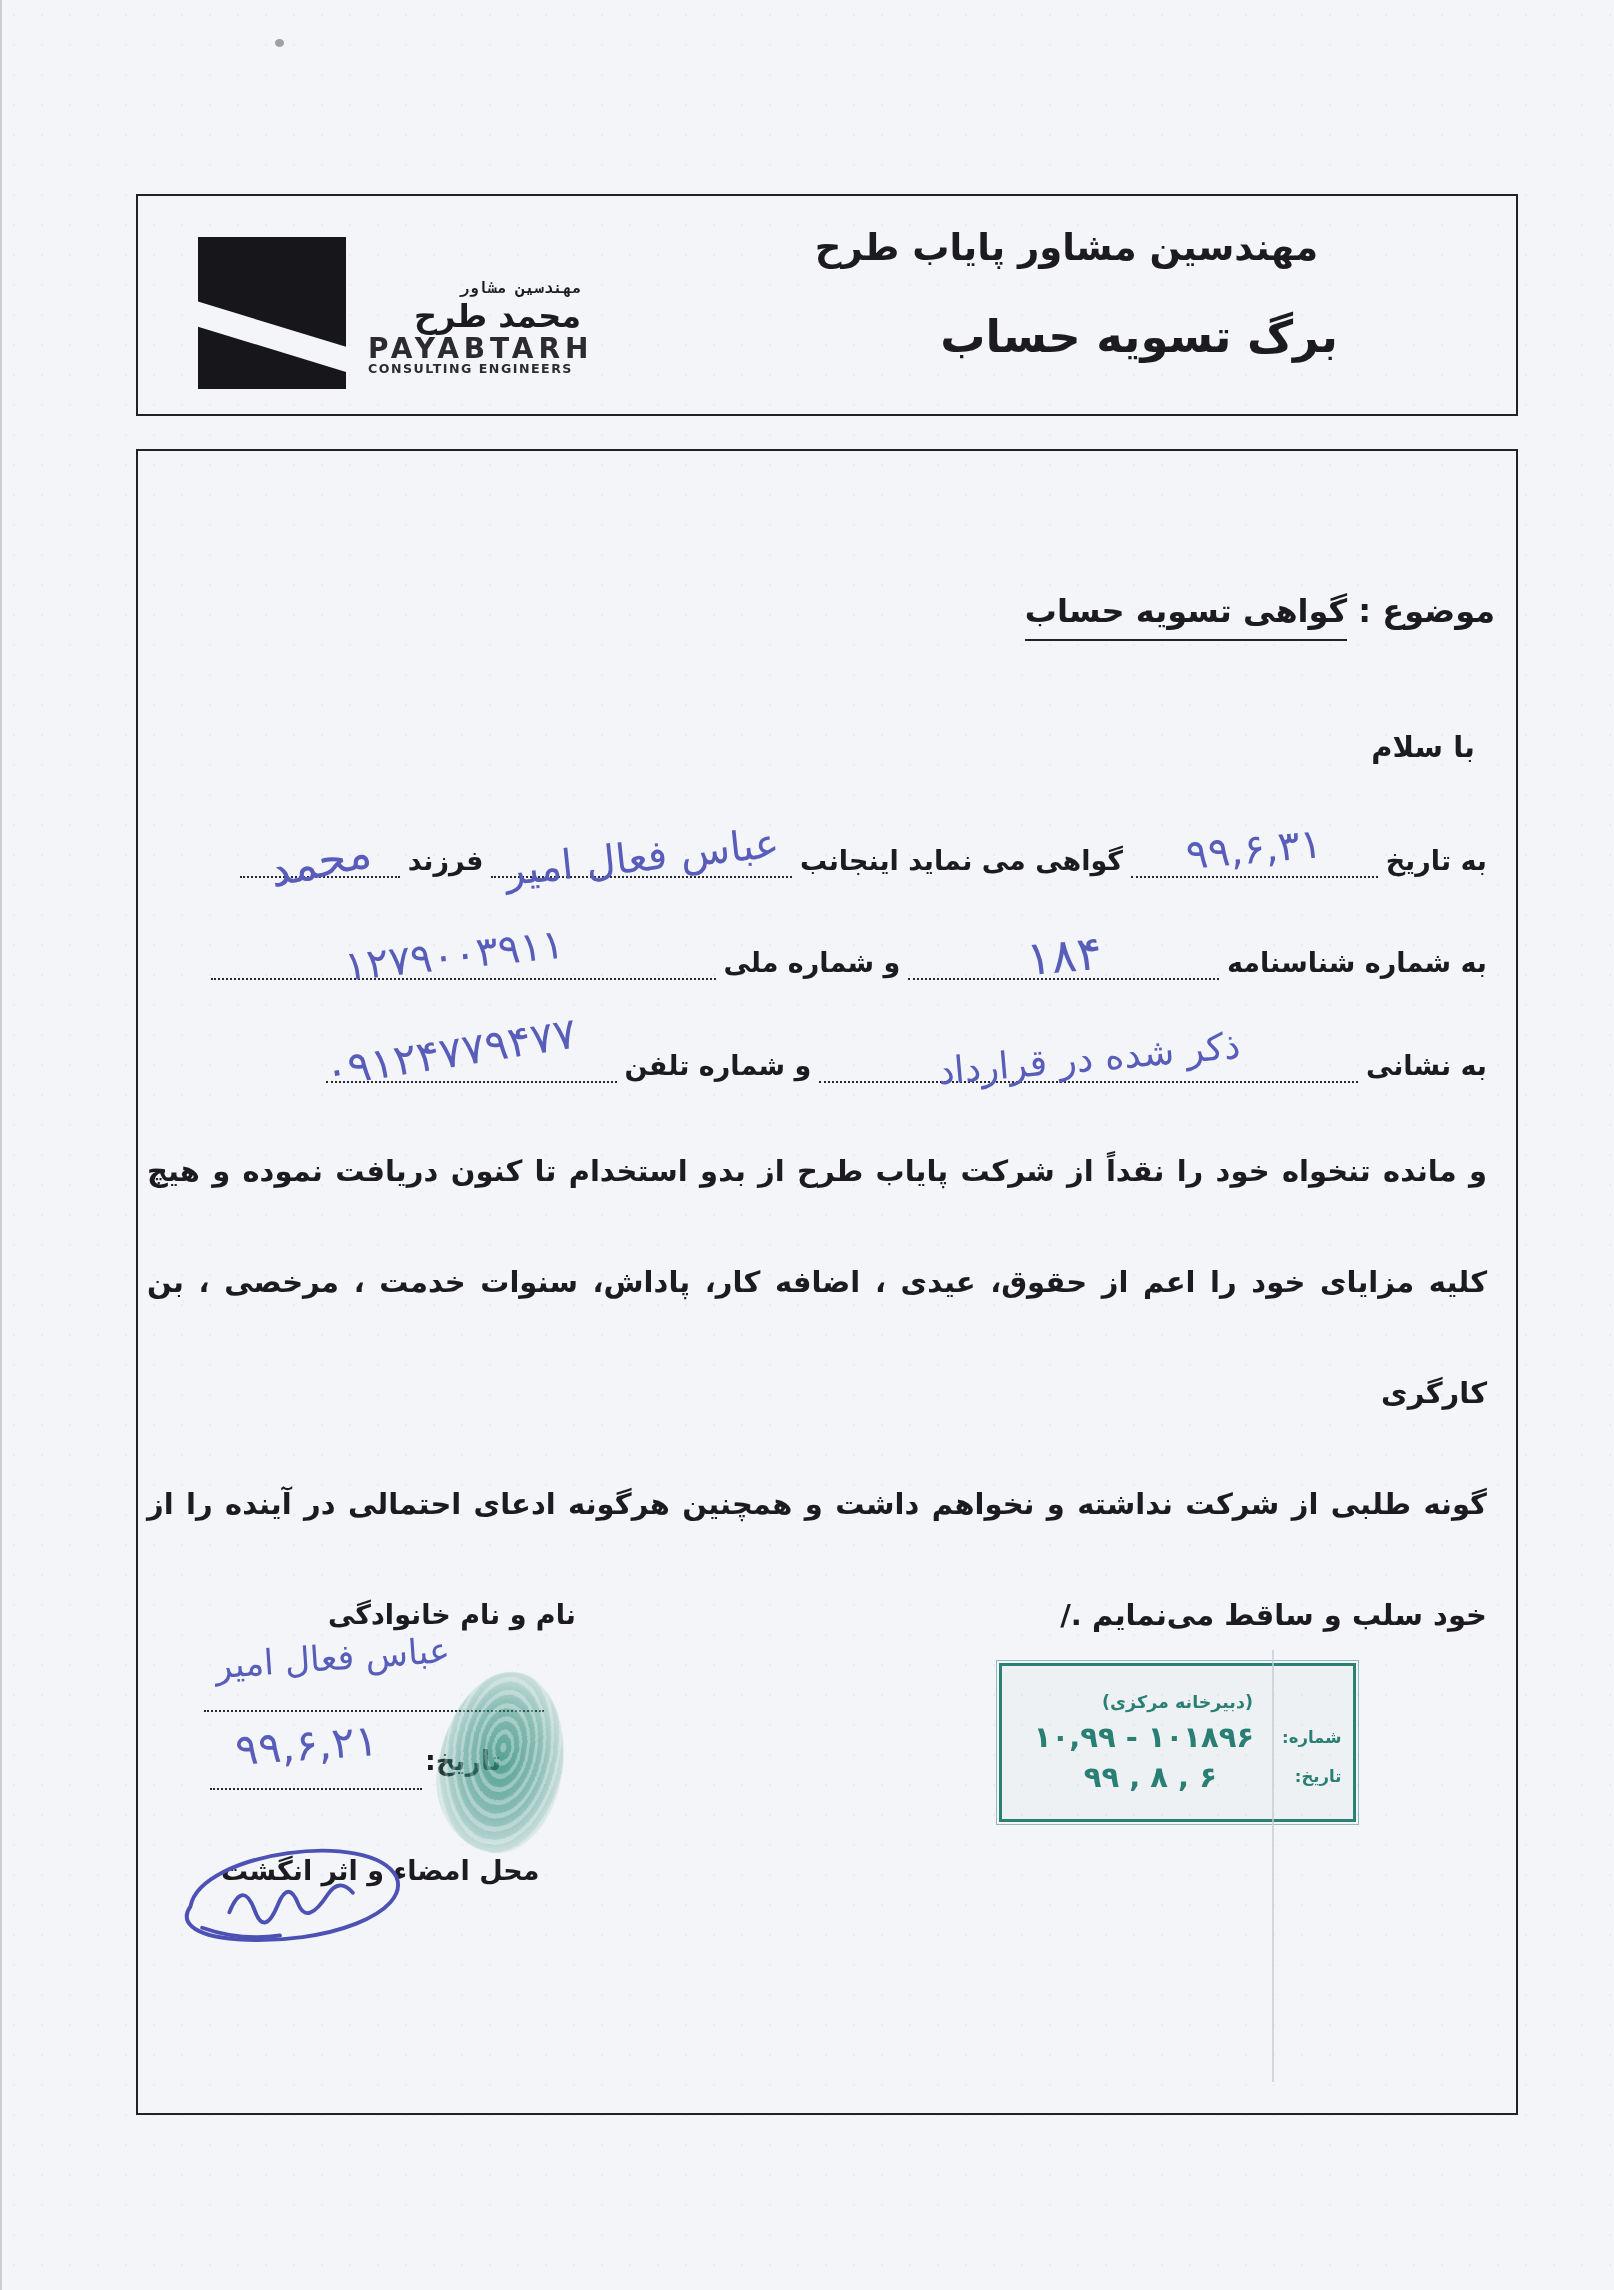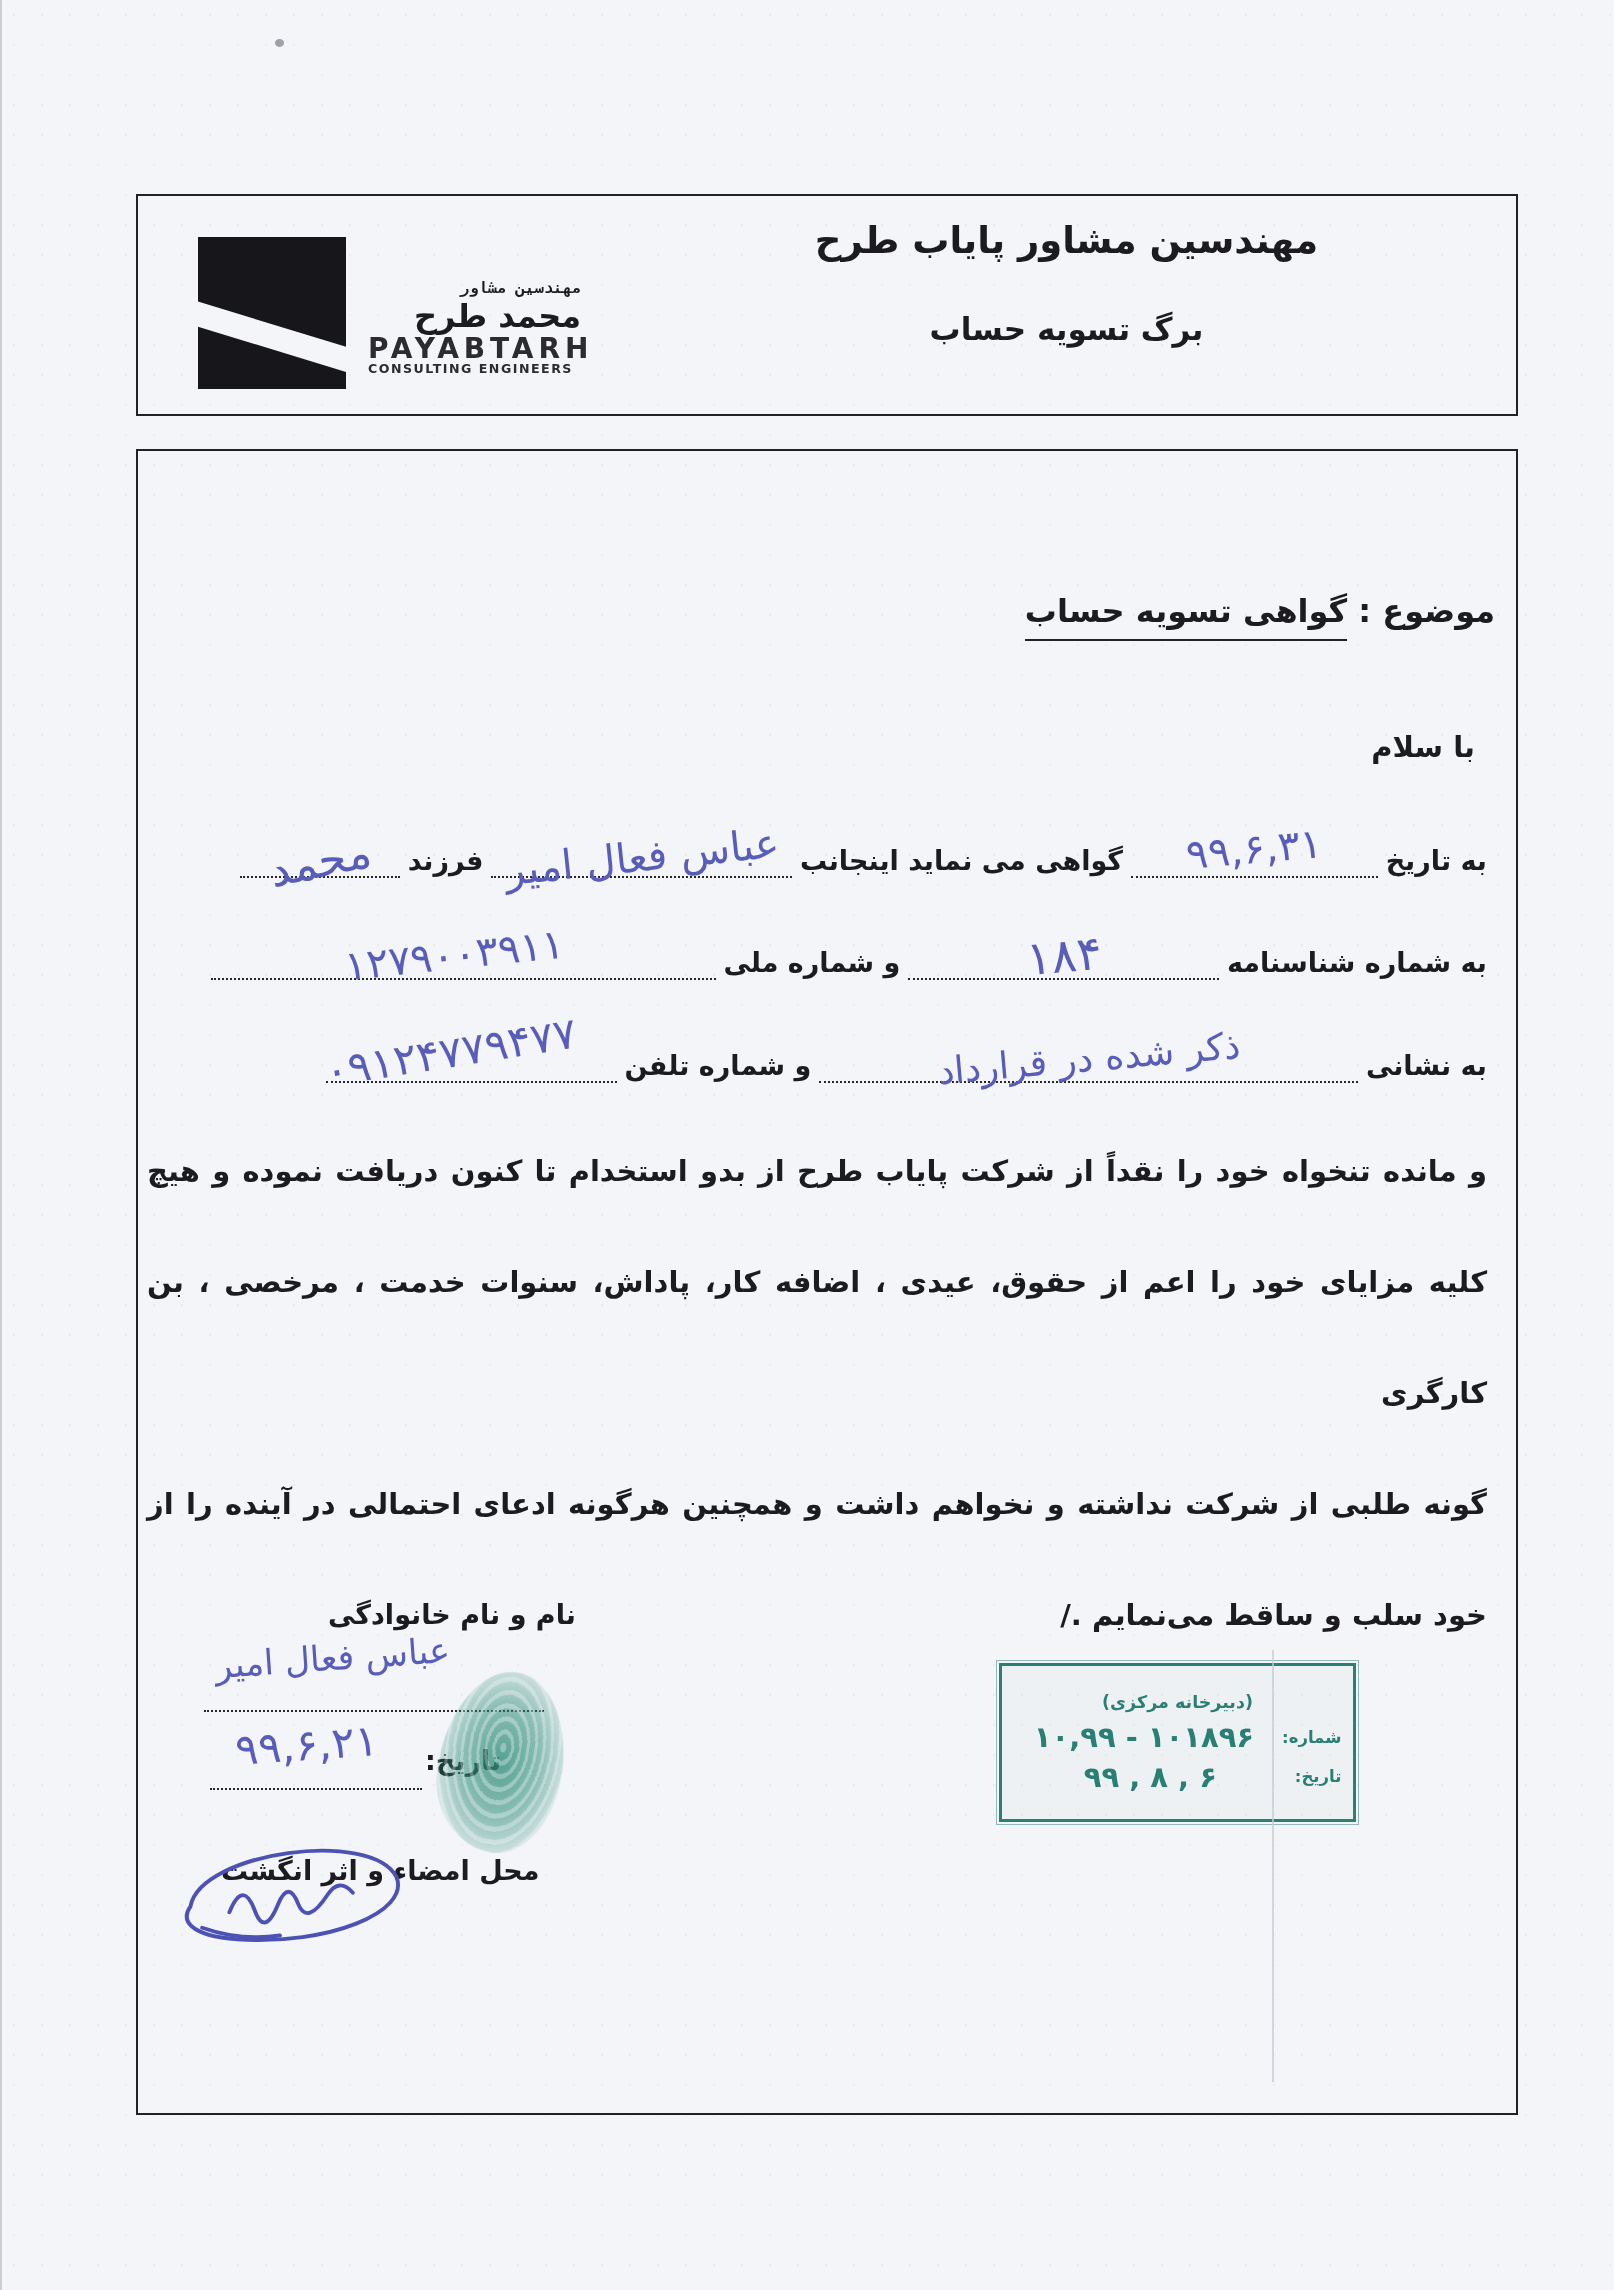--- a/index.html
+++ b/index.html
@@ -22,21 +22,21 @@
   #logo-stripe{position:absolute;left:-11.6px;top:89px;width:180px;height:24px;background:#f4f5f8;transform:rotate(17deg);}
   #logo-text{left:369px;top:281px;width:213px;}
   .lt-fa-small{font-size:15.5px;font-weight:bold;text-align:right;direction:rtl;line-height:17.5px;padding-left:5.8px;font-family:Liberation Mono, monospace;}
   .lt-fa-big{font-size:32px;font-weight:bold;text-align:right;direction:rtl;line-height:35px;}
   .lt-en{font-size:28px;font-weight:bold;letter-spacing:4.9px;color:#2b2b30;line-height:25px;margin-top:2.9px;white-space:nowrap;}
   .lt-en-sub{font-size:12.6px;font-weight:bold;letter-spacing:1.5px;color:#2b2b30;line-height:15.5px;white-space:nowrap;}
 
   
   #header-titles{left:796px;top:223px;width:543px;text-align:center;direction:rtl;}
   .ht1{font-size:37px;font-weight:bold;line-height:50px;}
-  .ht2{font-size:31px;font-weight:bold;line-height:45px;margin-top:41px;}
+  .ht2{font-size:45px;font-weight:bold;line-height:45px;margin-top:41px;text-align:right;}
 
   
   #subject{right:120px;top:592px;direction:rtl;font-size:32px;font-weight:bold;white-space:nowrap;}
   #subject .underlined{border-bottom:2.9px solid #222;padding-bottom:8.7px;}
   #salutation{right:140px;top:730px;direction:rtl;font-size:29px;font-weight:bold;}
 
   
   .fill-row{position:absolute;direction:rtl;display:flex;align-items:flex-end;gap:7.8px;
             font-size:27px;font-weight:bold;line-height:45px;white-space:nowrap;}
   #row1{right:128px;top:833px;}
@@ -105,21 +105,21 @@
   <div class="box" id="header-box">
     <div class="abs" id="logo-square" style="left:60px;top:41px;">
       <div id="logo-stripe"></div>
     </div>
     <div class="abs" id="logo-text" style="left:230px;top:85px;">
       <div class="lt-fa-small">مهندسین مشاور</div>
       <div class="lt-fa-big">محمد طرح</div>
       <div class="lt-en">PAYABTARH</div>
       <div class="lt-en-sub">CONSULTING ENGINEERS</div>
     </div>
-    <div class="abs" id="header-titles" style="left:657px;top:20px;">
+    <div class="abs" id="header-titles" style="left:657px;top:27px;">
       <div class="ht1">مهندسین مشاور پایاب طرح</div>
       <div class="ht2">برگ تسویه حساب</div>
     </div>
   </div>
 
   <div class="box" id="main-box"></div>
 
   <div class="abs" id="subject">
     <span>موضوع :</span>
     <span class="underlined">گواهی تسویه حساب</span>

